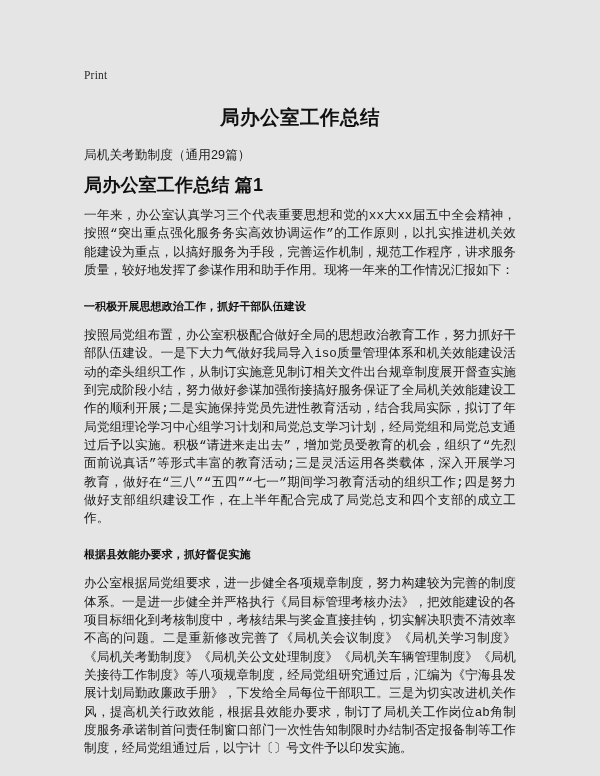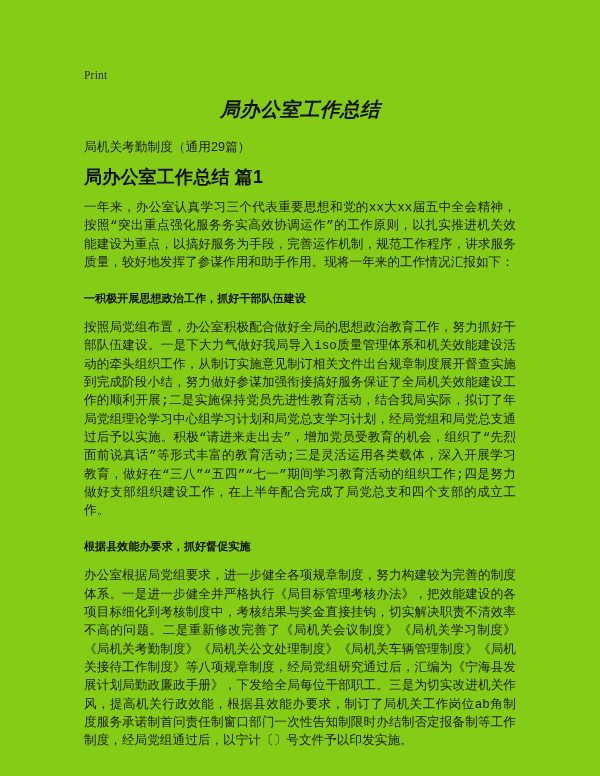--- a/index.html
+++ b/index.html
@@ -14,21 +14,21 @@
     font-family: "Liberation Sans", "DejaVu Sans", sans-serif;
     color: #1a1a1a;
     -webkit-font-smoothing: antialiased;
   }
 
   .page {
     position: relative;
     width: 600px;
     height: 776px;
     box-sizing: border-box;
-    background: #84cc16;
+    background: #e5e5e5;
   }
 
   
   .print-link {
     position: absolute;
     left: 84px;
     top: 69px;
     font-family: "Liberation Serif", "DejaVu Serif", serif;
     font-size: 11.5px;
     line-height: 13px;
@@ -40,29 +40,28 @@
 
   
   .content {
     position: absolute;
     left: 84px;
     top: 96px;
     width: 432px;
   }
 
   .doc-title {
-    margin: 0 0 0 0;
+    margin: 8px 0 0 0;
     padding: 0;
     font-size: 19.5px;
     line-height: 26px;
     font-weight: 700;
     text-align: center;
     letter-spacing: 0.5px;
     color: #111111;
-    font-style: italic;
   }
 
   .subtitle {
     margin: 16px 0 0 0;
     font-size: 12.6px;
     line-height: 18px;
     font-weight: 400;
     color: #1a1a1a;
     letter-spacing: 0.1px;
   }

